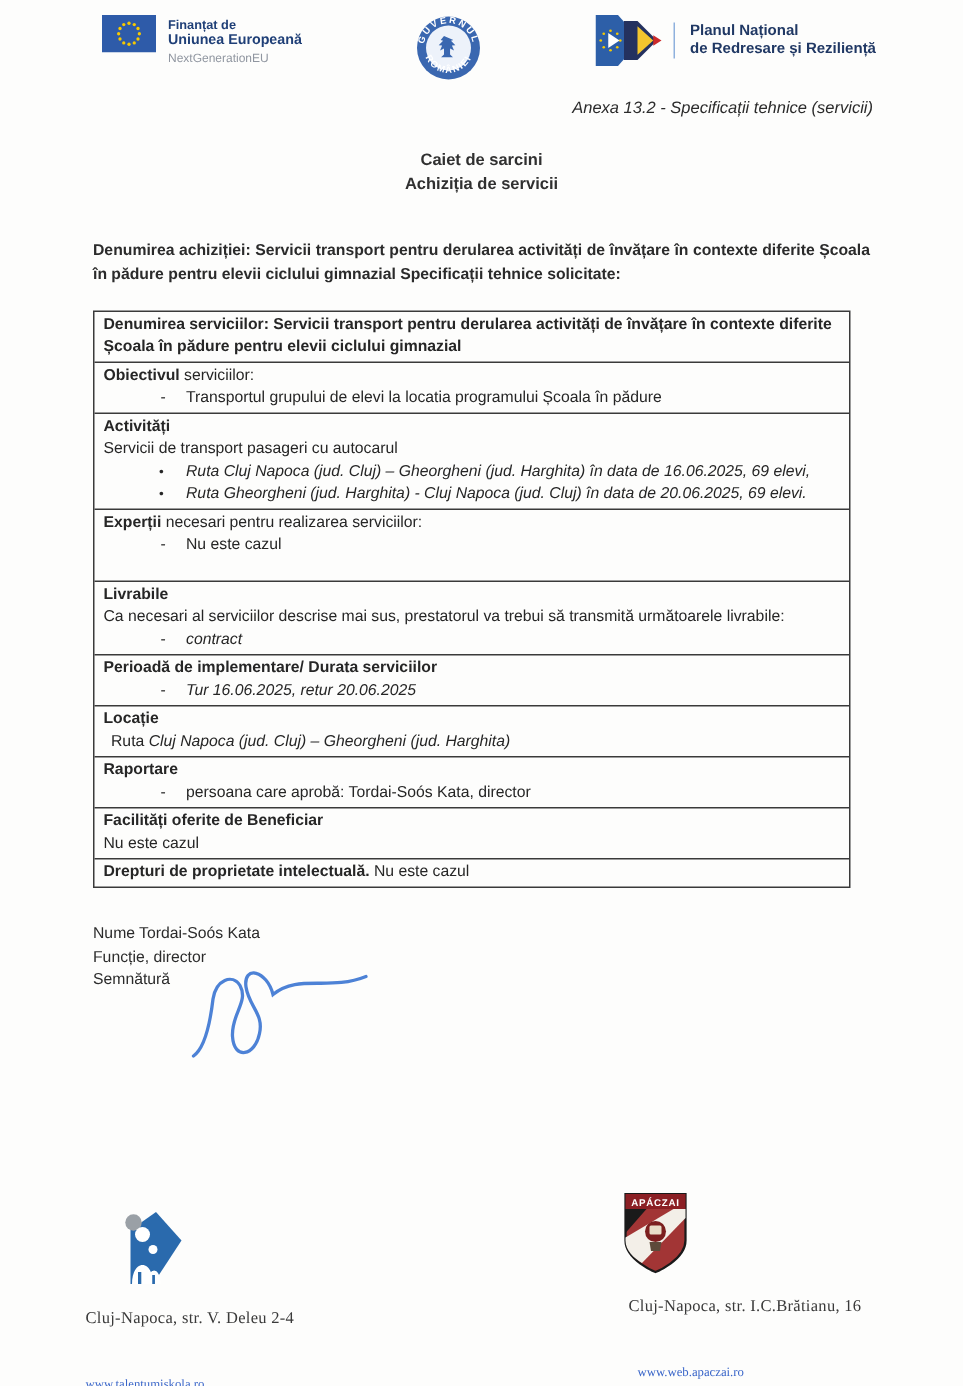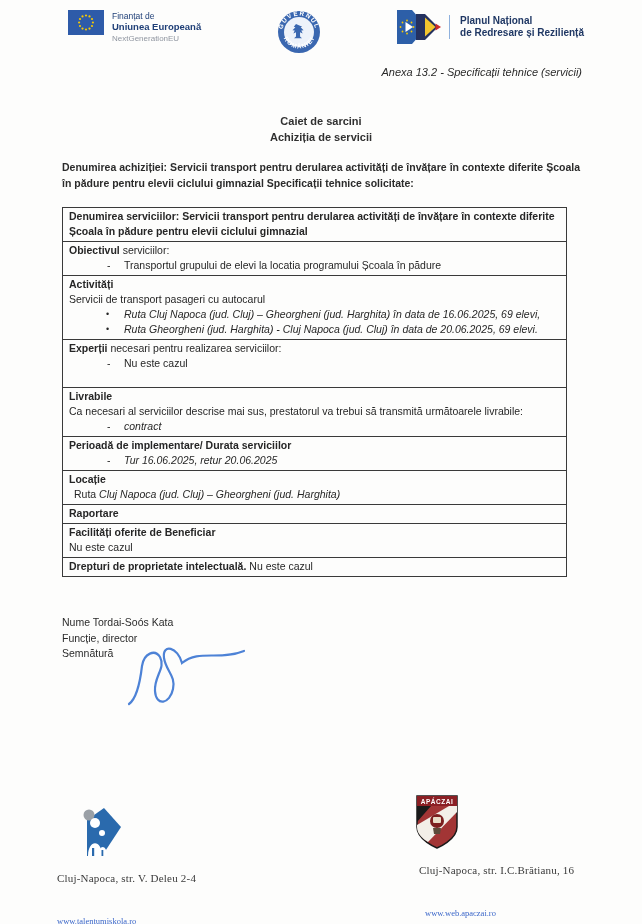--- a/index.html
+++ b/index.html
@@ -6,31 +6,31 @@
   body { background:#e8e8e8; font-family:"Liberation Sans", sans-serif; }
   .page {
     position:relative; width:642px; height:924px; margin:0 auto;
     background:#fdfdfc; color:#2b2b2b; overflow:hidden;
   }
   
   .hdr { position:absolute; top:10px; left:68px; right:58px; height:54px;
          display:flex; align-items:flex-start; justify-content:space-between; }
   .eu-logo { display:flex; gap:8px; align-items:flex-start; }
   .eu-text { padding-top:2px; line-height:1.15; }
-  .eu-text .l1 { font-size:8.5px; font-weight:normal; color:#1f3f77; }
+  .eu-text .l1 { font-size:8.5px; font-weight:bold; color:#1f3f77; }
   .eu-text .l2 { font-size:9.5px; font-weight:bold; color:#1f3f77; }
   .eu-text .l3 { font-size:8px; color:#9096a0; margin-top:1px; }
   .pnrr { display:flex; align-items:center; gap:0; }
   .pnrr-text { border-left:1.5px solid #8fb1dd; padding-left:10px; margin-left:4px;
                font-size:10px; font-weight:bold; color:#203864; line-height:1.2; }
   
   .anexa { position:absolute; top:66px; right:60px; font-size:11px; font-style:italic;
            color:#2b2b2b; }
   
-  .titles { position:absolute; top:114px; left:0; right:0; text-align:center;
+  .titles { position:absolute; top:100px; left:0; right:0; text-align:center;
             font-size:11px; font-weight:bold; line-height:1.45; color:#303030; }
   
   .intro { position:absolute; top:160px; left:62px; width:518px;
            font-size:10.5px; font-weight:bold; line-height:1.5; text-align:justify;
            color:#2b2b2b; }
   
   .spec-table { position:absolute; top:207px; left:62px; width:505px;
                 border:1.2px solid #3a3a3a; }
   .t-row { border-bottom:1px solid #3a3a3a; padding:1px 6px 2px 6px; }
   .t-row:last-child { border-bottom:none; }
@@ -168,20 +168,21 @@
       <div class="t-row">
         <div class="t-line"><span class="b ">Perioadă de implementare/ Durata serviciilor</span></div>
         <div class="t-line b-dash"><span class="i">Tur 16.06.2025, retur 20.06.2025</span></div>
       </div>
       <div class="t-row">
         <div class="t-line"><span class="b ">Locație</span></div>
         <div class="t-line ind"><span class="">Ruta </span><span class="i">Cluj Napoca (jud. Cluj) – Gheorgheni (jud. Harghita)</span></div>
       </div>
       <div class="t-row">
         <div class="t-line"><span class="b ">Raportare</span></div>
+        <div class="t-line b-dash"><span class="">persoana care aprobă: Tordai-Soós Kata, director</span></div>
       </div>
       <div class="t-row">
         <div class="t-line"><span class="b ">Facilități oferite de Beneficiar</span></div>
         <div class="t-line"><span class="">Nu este cazul</span></div>
       </div>
       <div class="t-row">
         <div class="t-line"><span class="b ">Drepturi de proprietate intelectuală.</span><span class=""> Nu este cazul</span></div>
       </div>
     </div>
 

